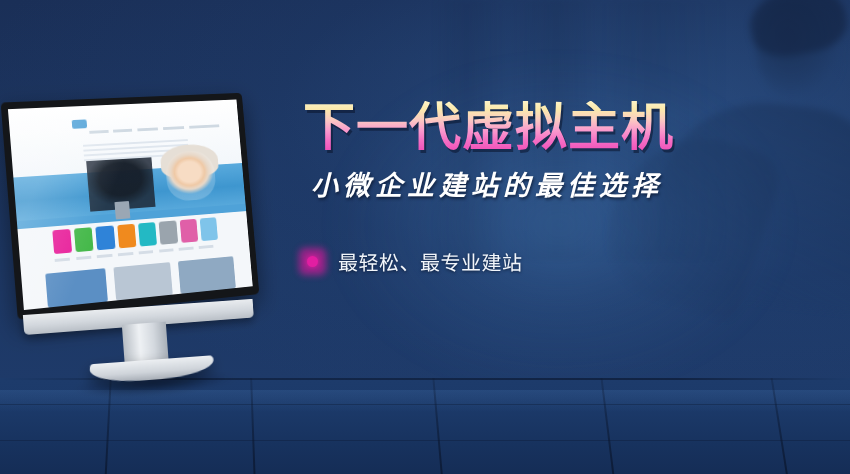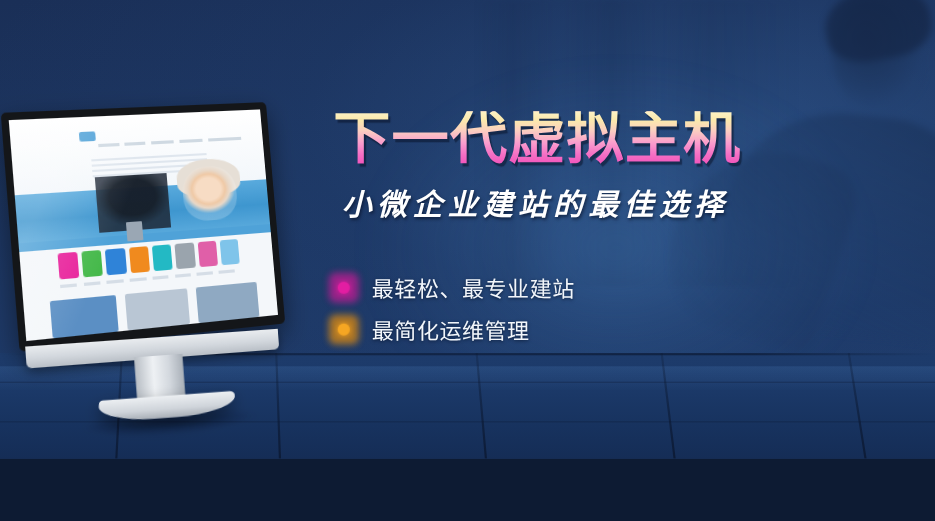--- a/index.html
+++ b/index.html
@@ -9,21 +9,21 @@
     background: #0d1b33;
   }
   body {
     font-family: "Liberation Sans", "DejaVu Sans", sans-serif;
   }
 
   
   .banner {
     position: relative;
     width: 850px;
-    height: 417px;
+    height: 474px;
     overflow: hidden;
     background: #1b3560;
     user-select: none;
   }
 
   
   .bg-base {
     position: absolute;
     inset: 0;
     background:
@@ -404,22 +404,15 @@
   <div class="subhead">小微企业建站的最佳选择</div>
 
   <div class="bullets" id="bullets">
       <div class="bullet">
         <span class="dot-wrap">
           <span class="dot-glow" style="background: rgb(176, 32, 143);"></span>
           <span class="dot" style="background: rgb(226, 30, 162); box-shadow: rgb(226, 30, 162) 0px 0px 5px;"></span>
         </span>
         <span class="bullet-text">最轻松、最专业建站</span>
       </div>
-      <div class="bullet">
-        <span class="dot-wrap">
-          <span class="dot-glow" style="background: rgb(201, 130, 26);"></span>
-          <span class="dot" style="background: rgb(245, 166, 35); box-shadow: rgb(245, 166, 35) 0px 0px 5px;"></span>
-        </span>
-        <span class="bullet-text">最简化运维管理</span>
-      </div>
     </div>
 
 </div>
 
 </body></html>

